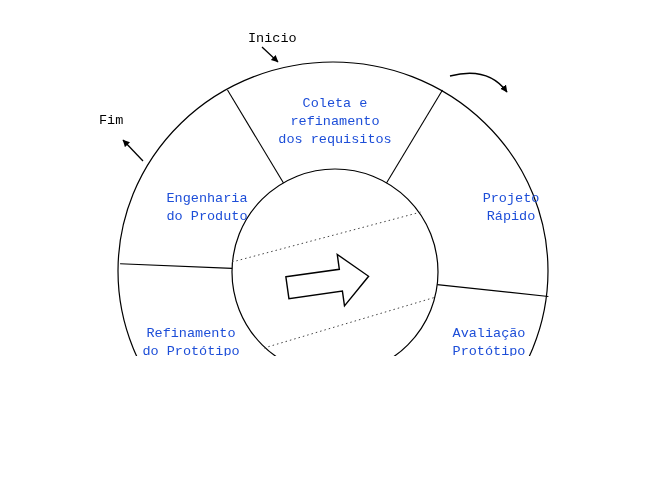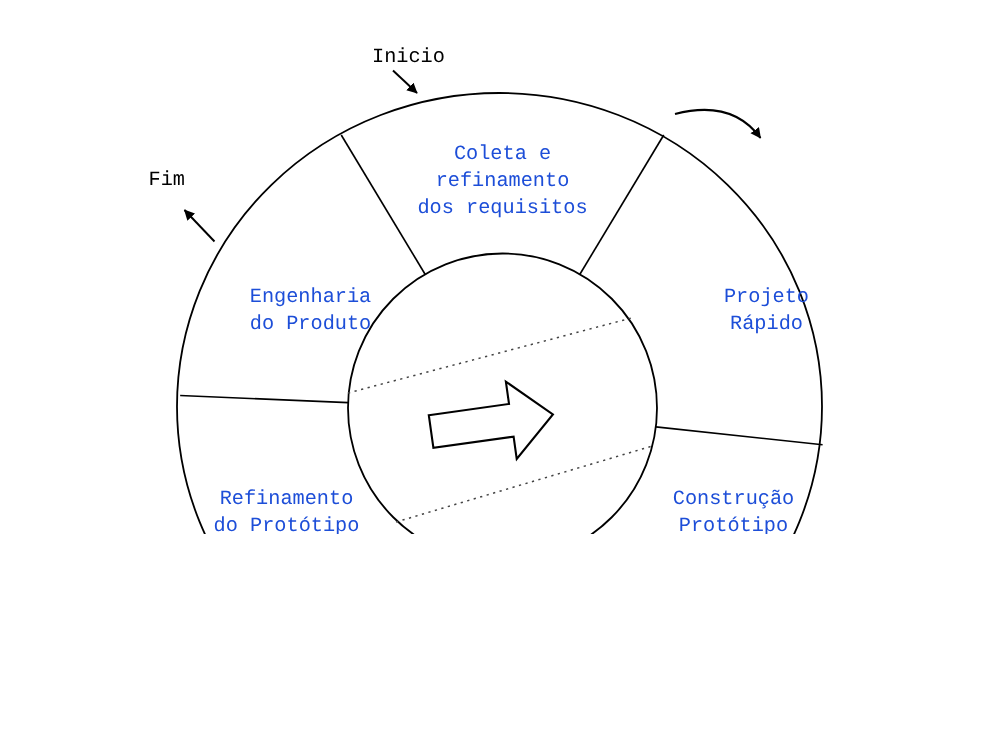--- a/index.html
+++ b/index.html
@@ -75,21 +75,21 @@
   <div class="tag-label" style="left:248px; top:31px;">Inicio</div>
   <div class="tag-label" style="left:99px; top:113px;">Fim</div>
 
   <div class="seg-label" style="left:335px; top:95px;">Coleta e
 refinamento
 dos requisitos</div>
 
   <div class="seg-label" style="left:491px; top:190px;margin-left:20px;">Projeto
 Rápido</div>
 
-  <div class="seg-label" style="left:489px; top:325px;">Construção
+  <div class="seg-label" style="left:489px; top:325px;">Avaliação
 Protótipo</div>
 
 
   <div class="seg-label" style="left:191px; top:325px;">Refinamento
 do Protótipo</div>
 
   <div class="seg-label" style="left:188px; top:190px;margin-left:19px;">Engenharia
 do Produto</div>
 
 </div>

